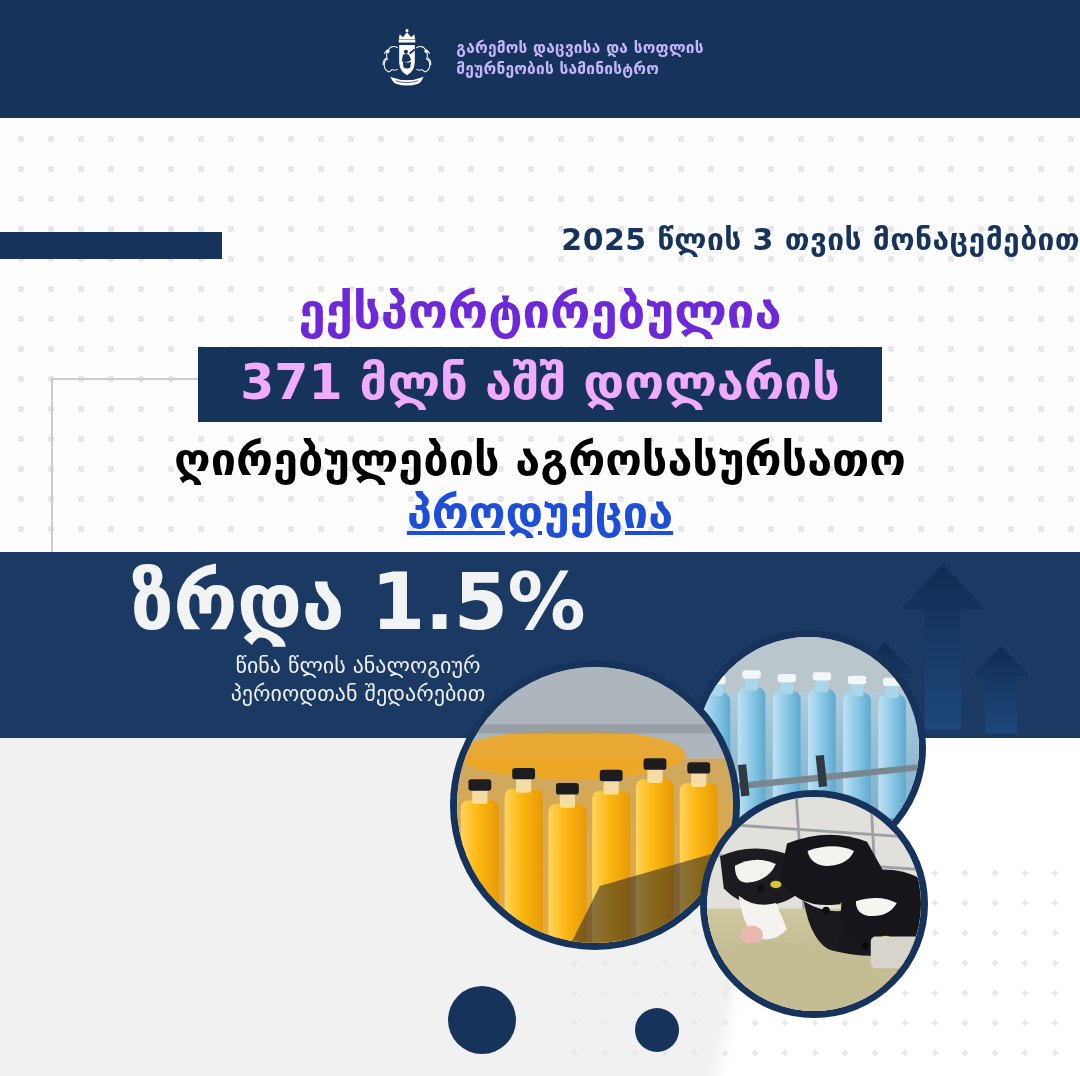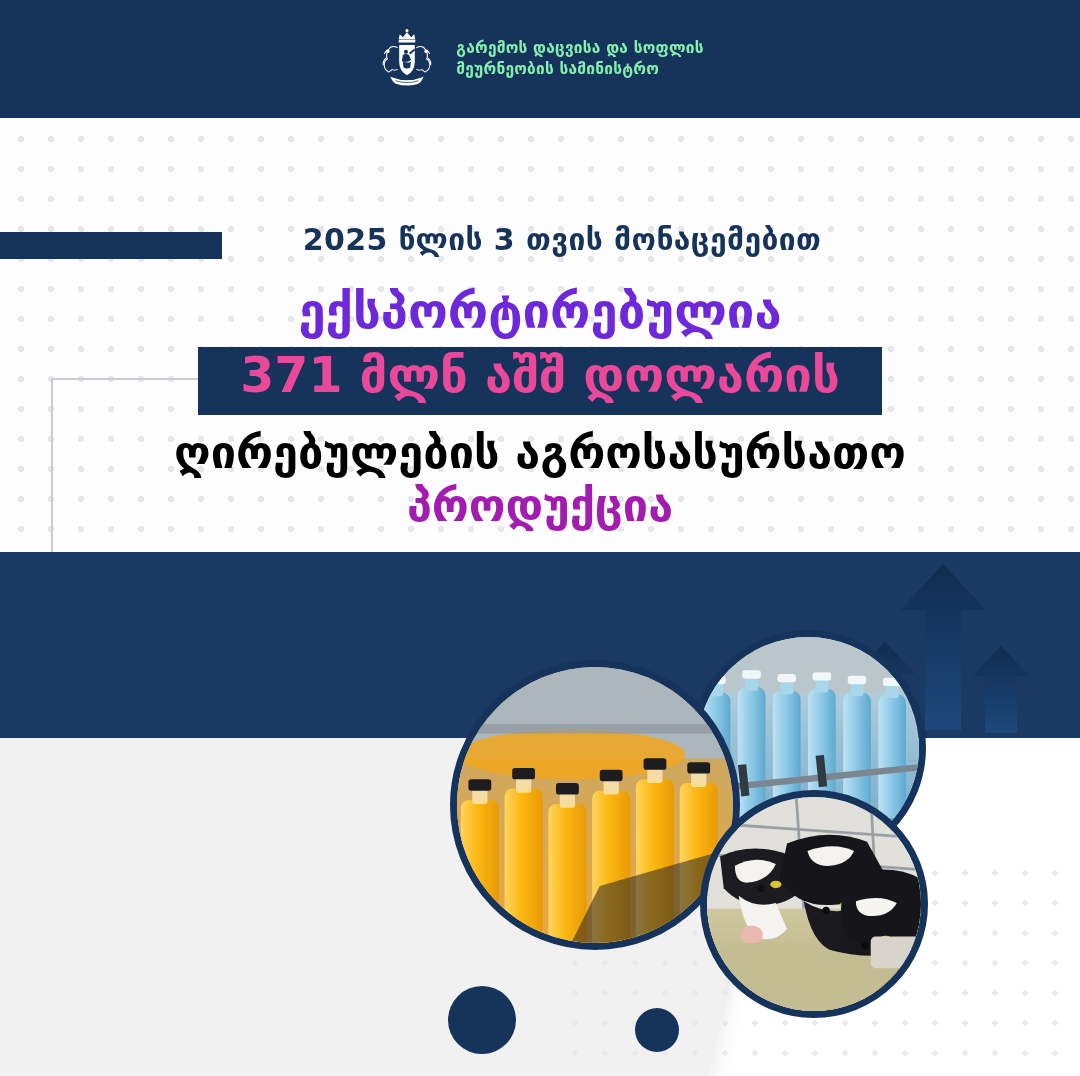--- a/index.html
+++ b/index.html
@@ -31,21 +31,21 @@
   #header{
     position:absolute; top:0; left:0;
     width:1080px; height:118px;
     background:#16335c;
     display:flex; align-items:center; justify-content:center;
     gap:18px;
     z-index:8;
   }
   #emblem{ width:62px; height:66px; flex:0 0 auto; }
   #ministry-name{
-    color:#86efac;
+    color:#c4b5fd;
     font-size:15.5px;
     font-weight:700;
     line-height:1.38;
     letter-spacing:.2px;
     white-space:pre-line;
   }
 
   
   #outline-frame{
     position:absolute;
@@ -72,56 +72,58 @@
     text-align:center;
     z-index:6;
   }
   #date-line{
     color:#16335c;
     font-size:30px;
     font-weight:700;
     letter-spacing:.4px;
     margin-left:44px;
     line-height:1.2;
+    text-align:right;
   }
   #line-exported{
     color:#6d28d9;
     font-size:49px;
     font-weight:700;
     line-height:1.16;
     margin-top:26px;
   }
 
   
   #band-wrap{
     margin-top:6px;
     display:flex; justify-content:center;
   }
   #amount-band{
     background:#16335c;
-    color:#ec4899;
+    color:#f0abfc;
     font-size:49px;
     font-weight:700;
     line-height:1;
-    padding:4px 42px 15px 42px;
+    padding:11px 42px 15px 42px;
     white-space:nowrap;
   }
 
   #line-value{
     color:#000000;
     font-size:45px;
     font-weight:700;
     line-height:1.18;
     margin-top:11px;
   }
   #line-product{
-    color:#a21caf;
+    color:#1d4ed8;
     font-size:45px;
     font-weight:700;
     line-height:1.18;
+    text-decoration:underline;
   }
 
   
   #stat-band{
     position:absolute;
     left:0; top:552px;
     width:1080px; height:186px;
     background:#1b3a63;
     overflow:hidden;
     z-index:6;
@@ -257,20 +259,25 @@
     <div id="date-line">2025 წლის 3 თვის მონაცემებით</div>
     <div id="line-exported">ექსპორტირებულია</div>
     <div id="band-wrap">
       <div id="amount-band">371 მლნ აშშ დოლარის</div>
     </div>
     <div id="line-value">ღირებულების აგროსასურსათო</div>
     <div id="line-product">პროდუქცია</div>
   </div>
 
   <div id="stat-band">
+    <div id="stat-text">
+      <div id="growth-line">ზრდა 1.5%</div>
+      <div id="growth-note">წინა წლის ანალოგიურ
+პერიოდთან შედარებით</div>
+    </div>
 
     <span id="arrows">
       <svg viewBox="0 0 170 175" xmlns="http://www.w3.org/2000/svg">
         <defs>
           <linearGradient id="agrad" x1="0" y1="0" x2="0" y2="1">
             <stop offset="0%" stop-color="#0f2a4f"></stop>
             <stop offset="100%" stop-color="#1f4b80"></stop>
           </linearGradient>
         </defs>
 

